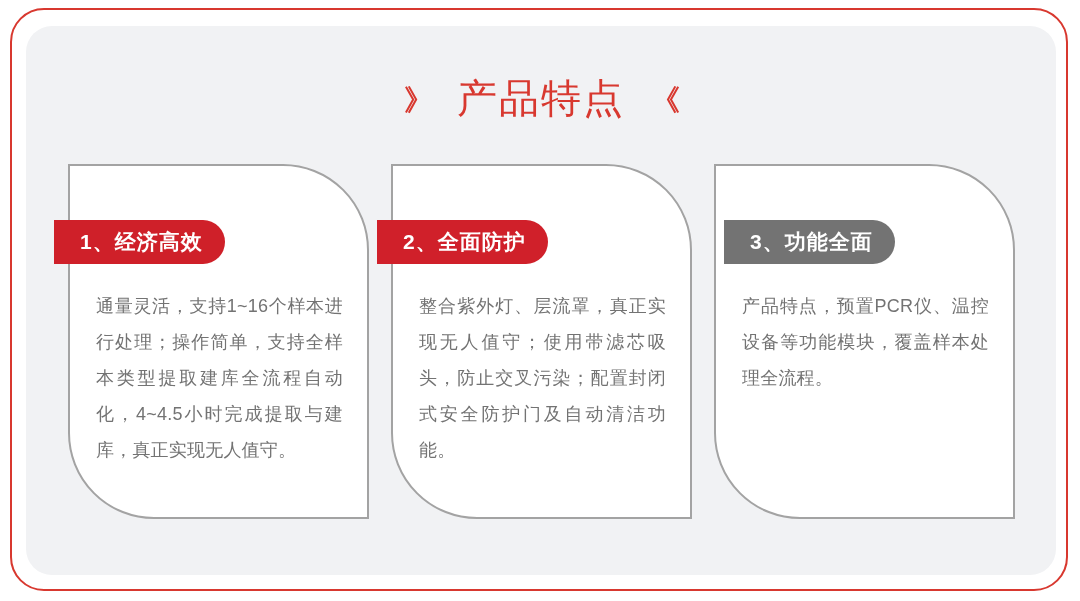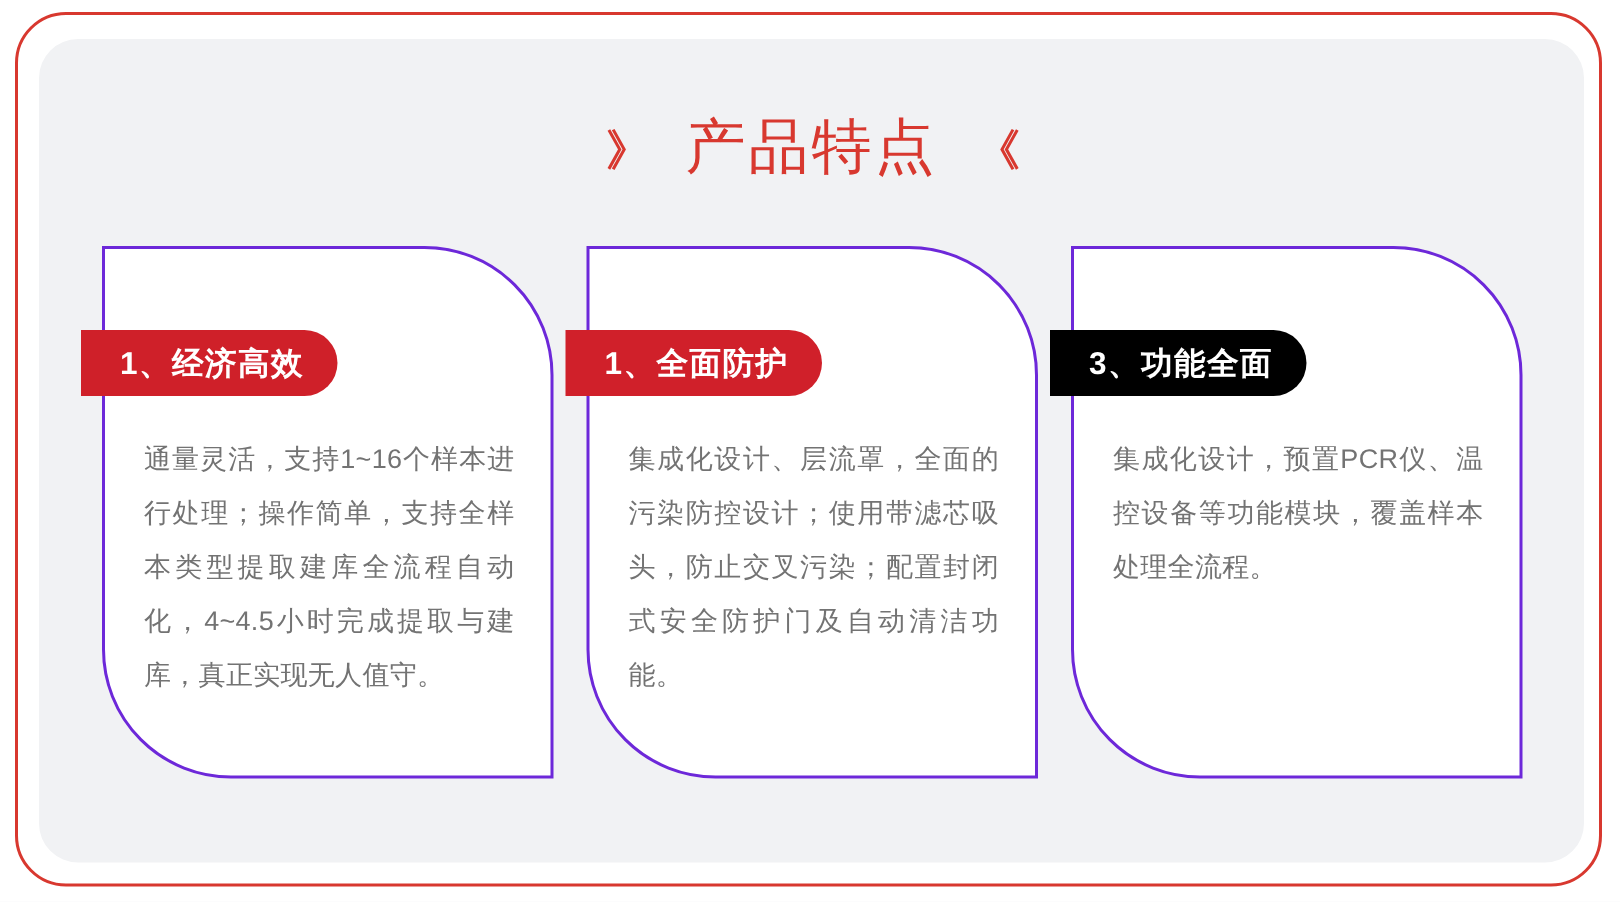--- a/index.html
+++ b/index.html
@@ -85,21 +85,21 @@
     width: 948px;
     display: flex;
     gap: 22px;
   }
 
   .card {
     position: relative;
     width: 301px;
     height: 355px;
     background: #ffffff;
-    border: 2px solid #6d28d9;
+    border: 2px solid #a3a3a3;
     box-sizing: border-box;
     
     border-radius: 0 86px 0 86px;
   }
 
   .card-badge {
     position: absolute;
     left: -16px;
     top: 54px;
     height: 44px;
@@ -109,21 +109,21 @@
     font-size: 21px;
     font-weight: bold;
     letter-spacing: 1px;
     display: flex;
     align-items: center;
     border-radius: 0 22px 22px 0;
     white-space: nowrap;
   }
   .card:nth-child(1) .card-badge { background: #cf2029; }
   .card:nth-child(2) .card-badge { background: #d0202a; }
-  .card:nth-child(3) .card-badge { background: #000000; }
+  .card:nth-child(3) .card-badge { background: #737373; margin-left: 24px; }
 
   .card-body {
     position: absolute;
     left: 26px;
     right: 24px;
     top: 122px;
     color: #737373;
     font-size: 18px;
     line-height: 36px;
     letter-spacing: 0.2px;
@@ -146,24 +146,24 @@
     </div>
 
     <div class="cards">
 
       <div class="card">
         <div class="card-badge">1、经济高效</div>
         <div class="card-body">通量灵活，支持1~16个样本进行处理；操作简单，支持全样本类型提取建库全流程自动化，4~4.5小时完成提取与建库，真正实现无人值守。</div>
       </div>
 
       <div class="card">
-        <div class="card-badge">1、全面防护</div>
-        <div class="card-body">集成化设计、层流罩，全面的污染防控设计；使用带滤芯吸头，防止交叉污染；配置封闭式安全防护门及自动清洁功能。</div>
+        <div class="card-badge">2、全面防护</div>
+        <div class="card-body">整合紫外灯、层流罩，真正实现无人值守；使用带滤芯吸头，防止交叉污染；配置封闭式安全防护门及自动清洁功能。</div>
       </div>
 
       <div class="card">
         <div class="card-badge">3、功能全面</div>
-        <div class="card-body">集成化设计，预置PCR仪、温控设备等功能模块，覆盖样本处理全流程。</div>
+        <div class="card-body">产品特点，预置PCR仪、温控设备等功能模块，覆盖样本处理全流程。</div>
       </div>
 
     </div>
   </div>
 </div>
 
 </body></html>

